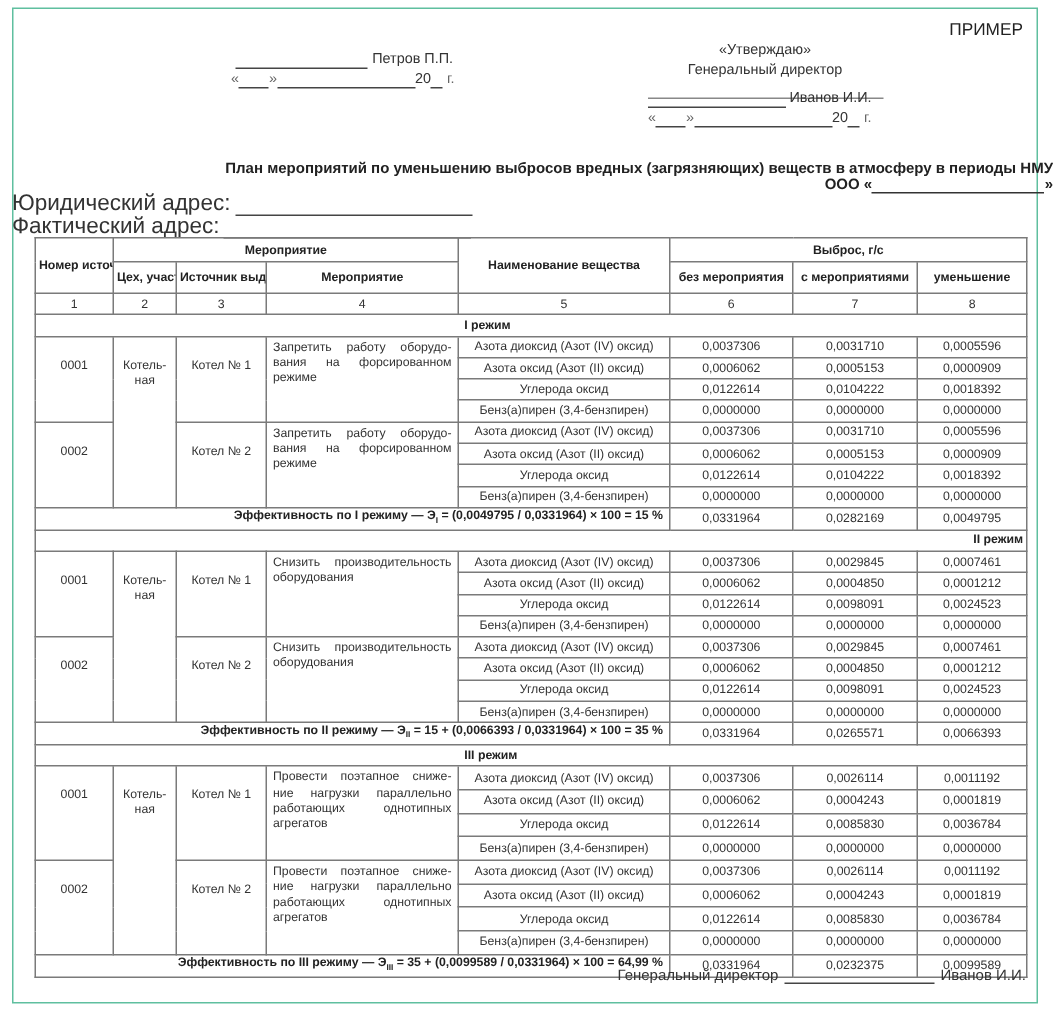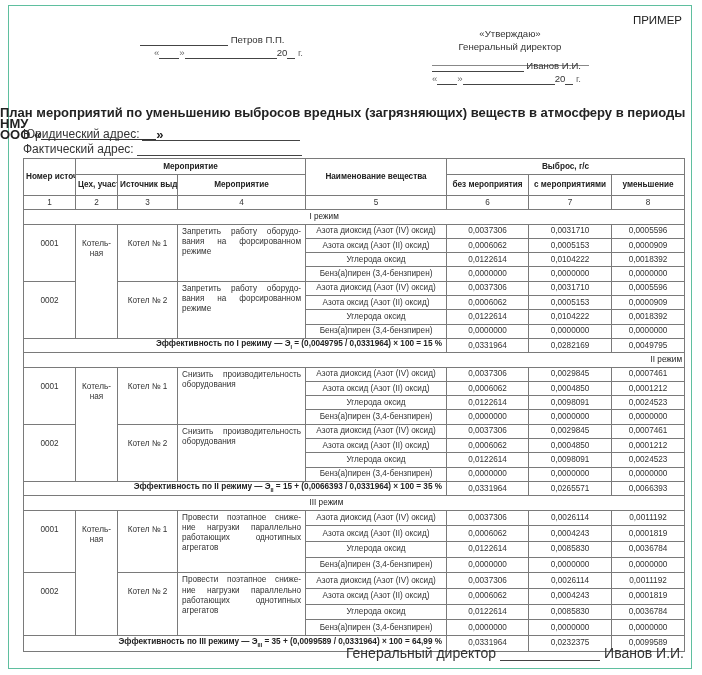--- a/index.html
+++ b/index.html
@@ -4,51 +4,51 @@
 <style>
   html, body { margin: 0; padding: 0; background: #ffffff; }
   body { width: 702px; height: 675px; position: relative; overflow: hidden;
          font-family: "Liberation Sans", "DejaVu Sans", sans-serif; color: #2b2b2b; }
   .frame { position: absolute; left: 8px; top: 5px; width: 684px; height: 664px;
            border: 1.5px solid #5fbf9f; box-sizing: border-box; }
   .example { position: absolute; right: 20px; top: 14px; font-weight: normal; font-size: 11.5px; color: #222; }
   .approve { position: absolute; font-size: 9.6px; text-align: center; color: #333; line-height: 13px; }
   .approve .sign-line { display: inline-block; border-bottom: 1px solid #444; height: 10px; vertical-align: bottom; }
   .approve .q { color: #666; }
-  .title { position: absolute; left: 0; width: 702px; top: 107px; text-align: left; font-weight: bold;
-           font-size: 13px; line-height: 11px; color: #222; }
+  .title { position: absolute; left: 0; width: 702px; top: 107px; text-align: right; font-weight: bold;
+           font-size: 10px; line-height: 11px; color: #222; }
   .title .company-line { display: inline-block; width: 115px; border-bottom: 1px solid #333; height: 9px; vertical-align: bottom; }
-  .addr { position: absolute; left: 23px; font-size: 12px; color: #333; text-align: center; }
+  .addr { position: absolute; left: 8px; font-size: 15px; color: #333; text-align: center; }
   .addr .line { display: inline-block; border-bottom: 1px solid #444; width: 158px; height: 9px; vertical-align: bottom; margin-left: 3px; }
 
   table.plan { position: absolute; left: 23px; top: 158px; width: 661px; border-collapse: collapse;
                table-layout: fixed; font-size: 8.2px; color: #333; }
   table.plan td, table.plan th { border: 1px solid #7a7a7a; padding: 0 2px; text-align: center;
                vertical-align: middle; height: 13.3px; line-height: 10px; overflow: hidden; white-space: nowrap; }
   table.plan th { font-weight: bold; color: #222; }
   table.plan td.top { vertical-align: top; padding-top: 14px; }
   table.plan td.measure { text-align: justify; white-space: normal; padding: 2px 4px 0 4px; line-height: 10.3px; }
   table.plan td.wrap { white-space: normal; }
-  table.plan tr.regime td { font-weight: normal; color: #222; }
+  table.plan tr.regime td { font-weight: bold; color: #222; }
   table.plan tr.eff td.formula { font-weight: bold; color: #222; }
   table.plan tr.r3 td { height: 14.7px; }
-  .footer { position: absolute; right: 18px; top: 645px; font-size: 14px; color: #333; }
+  .footer { position: absolute; right: 18px; top: 645px; font-size: 10px; color: #333; }
   .footer .line { display: inline-block; border-bottom: 1px solid #444; width: 100px; height: 9px; vertical-align: bottom; margin: 0 4px; }
   sub { font-size: 5.5px; }
 </style>
 </head>
 <body>
 
 <div class="frame"></div>
 
 <div class="example">ПРИМЕР</div>
 
 <div class="approve" style="left:140px; top:27px; width:190px;">
   <div style="height:6px"></div>
-  <div style="text-align:left; padding-right:28px;">
+  <div style="text-align:right; padding-right:28px;">
     <span class="sign-line" style="width:88px"></span>
     <span>Петров П.П.</span>
   </div>
   <div style="text-align:right; padding-right:27px;">
     <span class="q">«</span><span class="sign-line" style="width:20px"></span><span class="q">»</span><span class="sign-line" style="width:92px"></span><span>20</span><span class="sign-line" style="width:8px"></span>
     <span class="q">г.</span>
   </div>
 </div>
 
 <div class="approve" style="left:425px; top:27px; width:170px;">

